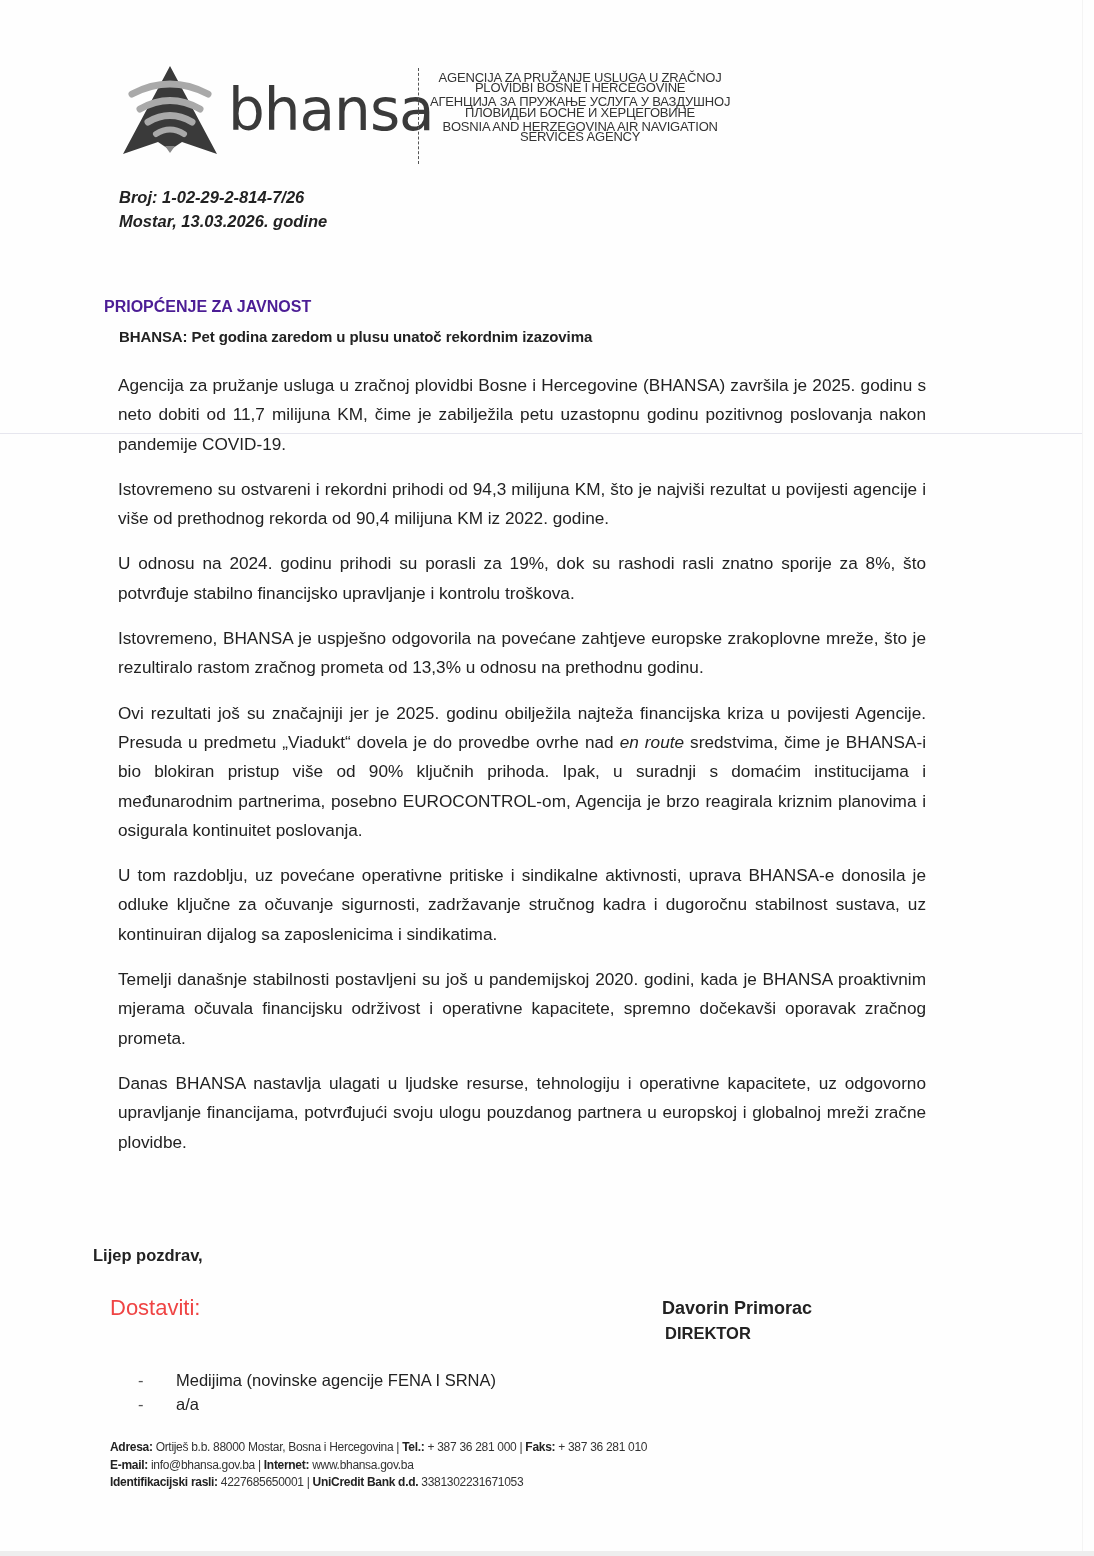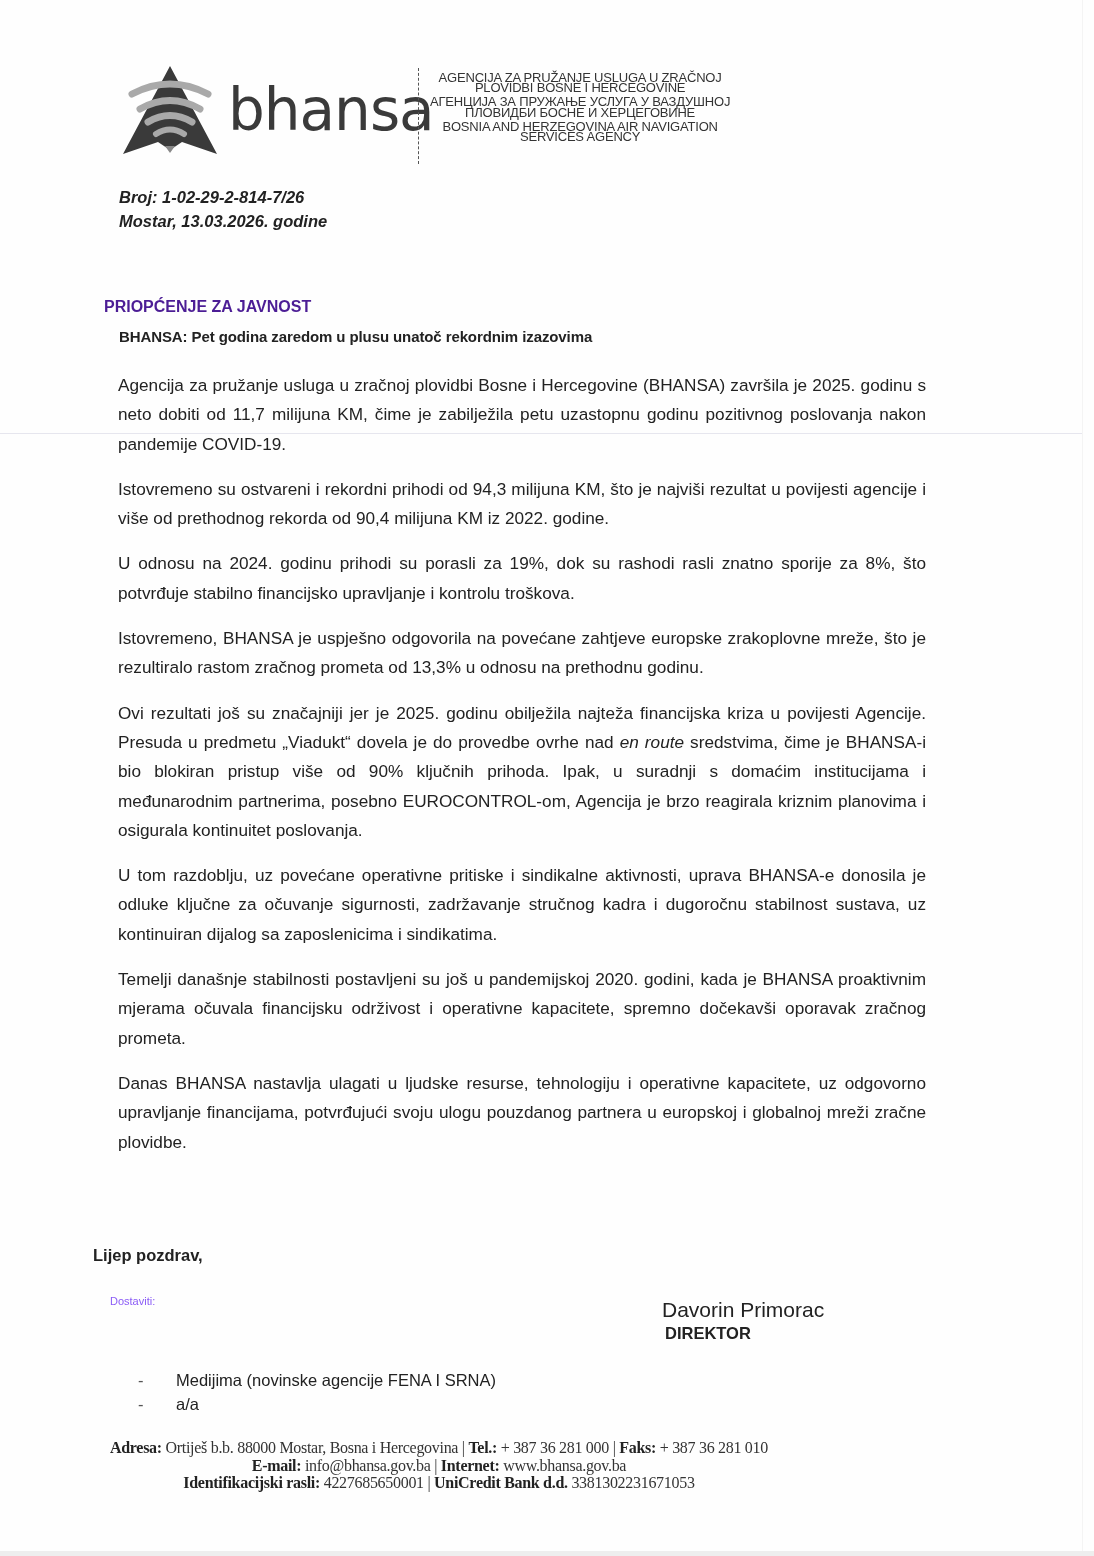--- a/index.html
+++ b/index.html
@@ -20,28 +20,28 @@
 
   .meta { position:absolute; left:119px; top:185px; font-weight:bold; font-style:italic; font-size:16.5px; line-height:24px; color:#222; }
   .label { position:absolute; left:104px; top:280px; font-weight:bold; font-size:16px; color:#4c1d95;margin-top:18px; }
   .headline { position:absolute; left:119px; top:328px; font-weight:bold; font-size:15px; color:#222; letter-spacing:-0.1px; }
 
   .body { position:absolute; left:118px; top:371px; width:808px; font-size:17.2px; line-height:29.3px; color:#222; }
   .body p { margin:0 0 16px 0; text-align:justify; }
   .body em { font-style:italic; }
 
   .greeting { position:absolute; left:93px; top:1246px; font-weight:bold; font-size:16.5px; color:#222; }
-  .dostaviti { position:absolute; left:110px; top:1295px; font-size:11px; color:#8b5cf6; }
-  .sig-name { position:absolute; left:662px; top:1298px; font-weight:normal; font-size:21px; color:#222; }
+  .dostaviti { position:absolute; left:110px; top:1295px; font-size:22px; color:#ef4444; }
+  .sig-name { position:absolute; left:662px; top:1298px; font-weight:bold; font-size:18px; color:#222; }
   .sig-title { position:absolute; left:665px; top:1324px; font-weight:bold; font-size:16.5px; color:#222; }
   .recipients { position:absolute; left:138px; top:1368px; font-size:16.5px; line-height:24px; color:#222; margin:0; padding:0; list-style:none; }
   .recipients li { display:flex; }
   .recipients .dash { width:38px; color:#555; }
 
-  .footer { position:absolute; left:110px; top:1439px; font-size:16px; line-height:17.5px; color:#333; font-family:Liberation Serif, serif; letter-spacing:-0.3px;text-align:center; }
+  .footer { position:absolute; left:110px; top:1439px; font-size:12px; line-height:17.5px; color:#333; font-family:Liberation Sans, sans-serif; letter-spacing:-0.3px; }
   .footer b { color:#222; }
 </style>
 </head>
 <body>
 
 <div class="scanline"></div>
 <div class="rightedge"></div>
 <div class="page-bottom"></div>
 
 <div>

